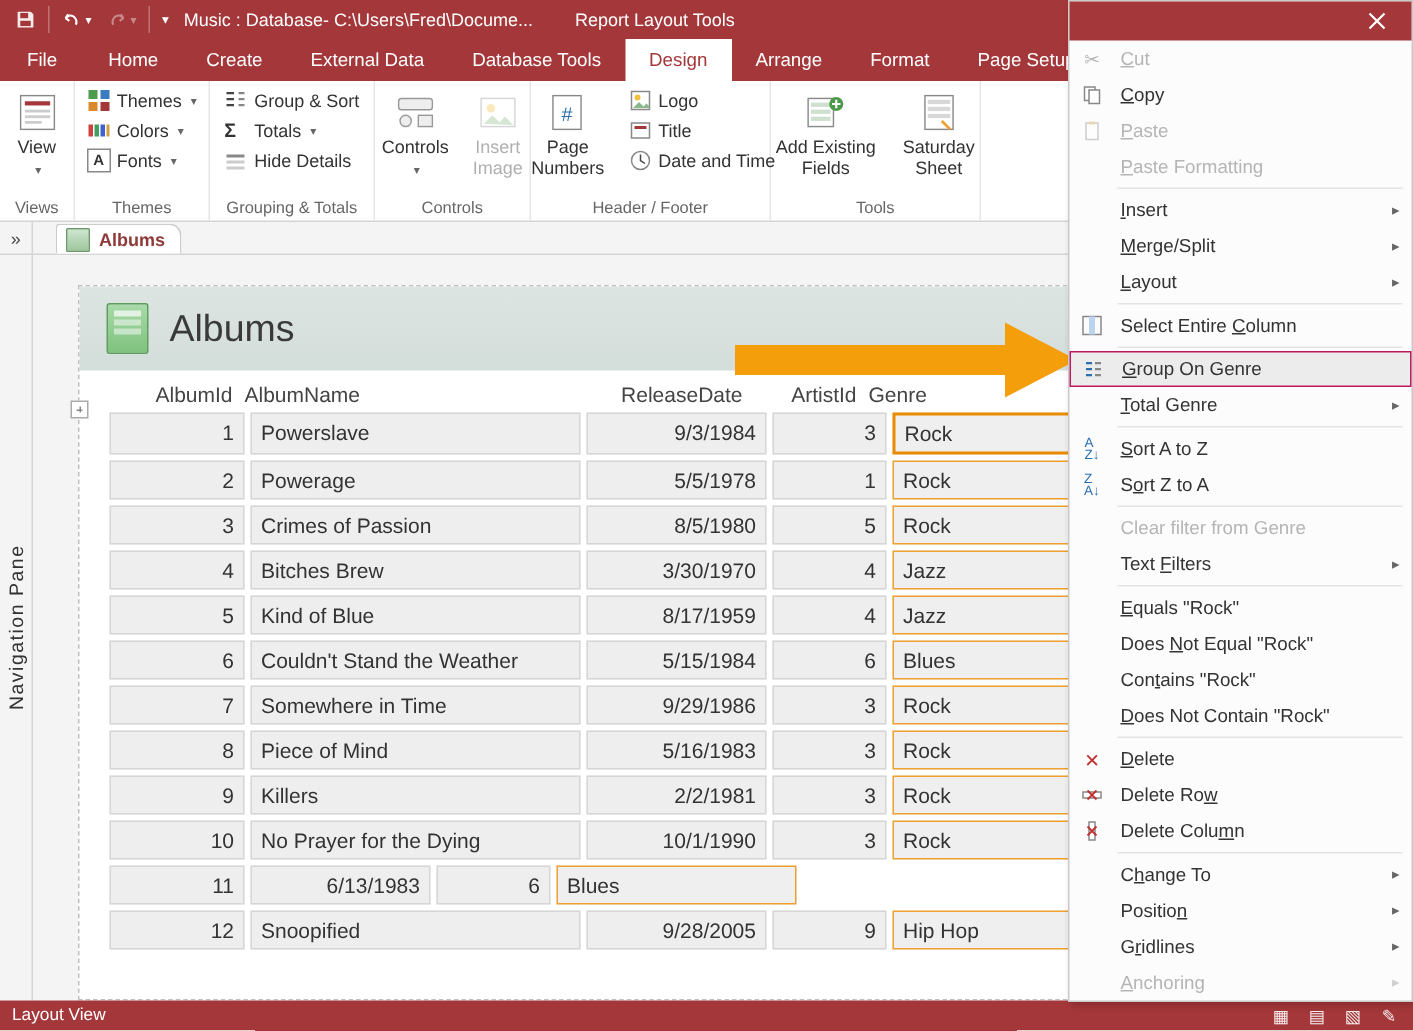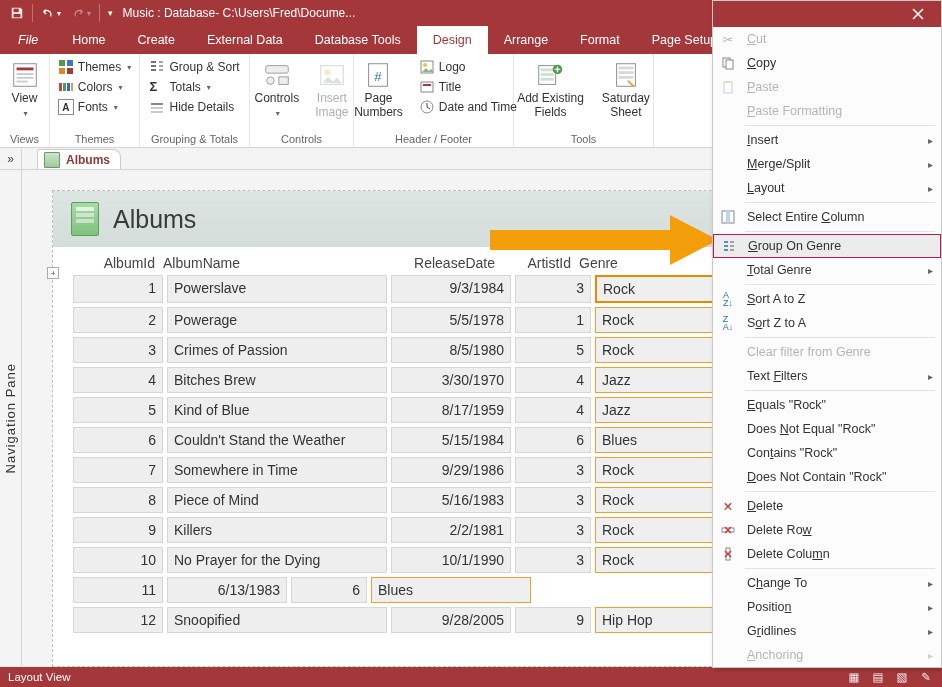--- a/index.html
+++ b/index.html
@@ -4,27 +4,27 @@
 <style>
   * { box-sizing: border-box; margin: 0; padding: 0; font-family: "Segoe UI", Tahoma, sans-serif; }
   body { width: 942px; height: 687px; overflow: hidden; background: #fff; font-size: 12px; color: #444; position: relative; }
 
   
   .titlebar { height: 26px; background: #a4373a; color: #fff; display: flex; align-items: center; position: relative; }
   .qat { display: flex; align-items: center; gap: 2px; padding: 0 6px; }
   .qat-item { padding: 2px 4px; display: flex; align-items: center; }
   .qat-item svg { width: 14px; height: 14px; }
   .qat-sep { width: 1px; height: 18px; background: rgba(255,255,255,0.3); margin: 0 2px; }
-  .title-center { flex: 1; display: flex; align-items: center; justify-content: space-between; gap: 40px; font-size: 12px; color: #fff; white-space: nowrap; overflow: hidden; }
+  .title-center { flex: 1; display: flex; align-items: center; justify-content: flex-start; gap: 28px; font-size: 12px; color: #fff; white-space: nowrap; overflow: hidden; }
   .winbtn { width: 46px; height: 26px; display: flex; align-items: center; justify-content: center; }
 
   
   .tabbar { height: 28px; background: #a4373a; color: #fff; display: flex; align-items: stretch; }
   .tab { padding: 0 16px; display: flex; align-items: center; font-size: 12.5px; color: #fff; }
-  .tab.file { padding: 0 18px; font-style: italic; }
+  .tab.file { padding: 0 18px; }
   .tab.active { background: #fff; color: #a4373a; }
   .tab.light { color: #fff; }
 
   
   .ribbon { height: 94px; background: #fff; border-bottom: 1px solid #d4d4d4; display: flex; }
   .group { border-right: 1px solid #e6e6e6; display: flex; flex-direction: column; align-items: center; justify-content: space-between; padding: 4px 6px 2px; }
   .group-controls { flex: 1; display: flex; align-items: flex-start; gap: 4px; }
   .group-label { font-size: 11px; color: #666; padding: 2px 0 0; text-align: center; width: 100%; }
   .big-btn { display: flex; flex-direction: column; align-items: center; justify-content: center; gap: 2px; padding: 2px 6px; font-size: 12px; color: #333; }
   .big-btn .lbl { text-align: center; line-height: 1.15; }

